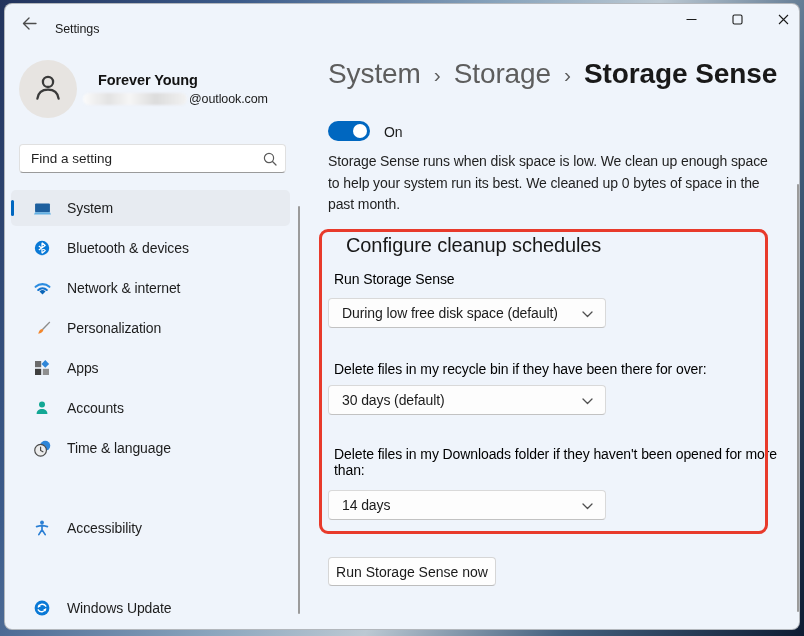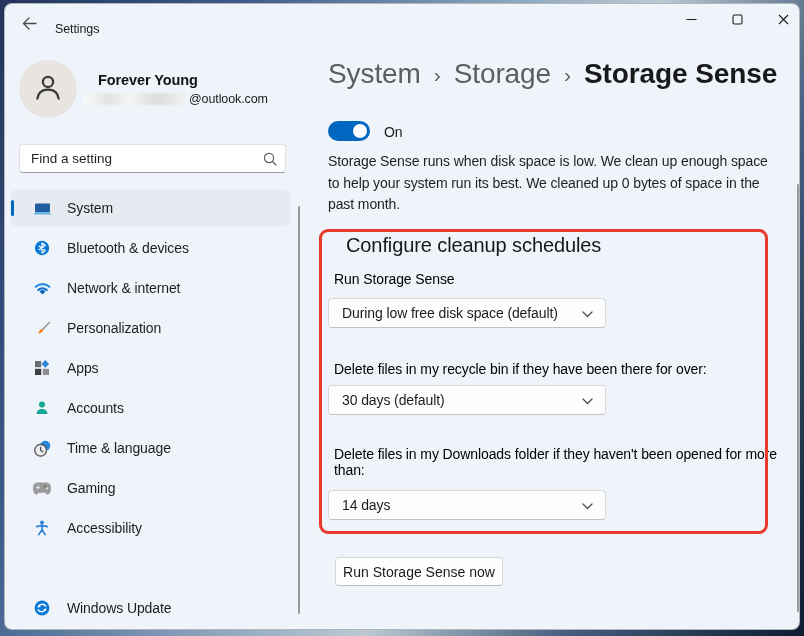--- a/index.html
+++ b/index.html
@@ -64,21 +64,21 @@
 
   .section-title{left:329px;top:230px;font-size:20px;color:#181818;margin-left:12px;}
   .field-label{left:329px;font-size:14px;color:#000000;}
 
   .dropdown{left:323px;width:278px;height:30px;background:#fdfdfd;border:1px solid #d9d9d9;
     border-bottom-color:#c2c2c2;border-radius:4px;display:flex;align-items:center;
     padding:0 12px 0 13px;cursor:pointer;}
   .dd-value{font-size:14px;color:#1b1b1b;flex:1;}
 
   .run-btn{left:323px;top:553px;width:168px;height:29px;background:#fefefe;border:1px solid #d6d6d6;
-    border-bottom-color:#bdbdbd;border-radius:4px;font-family:inherit;font-size:14px;color:#1a1a1a;cursor:pointer;margin-left:7px;}
+    border-bottom-color:#bdbdbd;border-radius:4px;font-family:inherit;font-size:14px;color:#1a1a1a;cursor:pointer;}
 </style>
 </head>
 <body>
 
 <div class="window">
 
   <div class="abs back-btn">
     <span>
       <svg width="15" height="13" viewBox="0 0 16 14">
           <path d="M7.5 1L1.5 7l6 6M1.5 7H15" stroke="#4c4c4c" stroke-width="1.4" fill="none" stroke-linecap="round" stroke-linejoin="round"></path>
@@ -199,31 +199,20 @@
     <span class="nav-icon">
       <svg width="17" height="17" viewBox="0 0 16 16">
           <circle cx="10.6" cy="5.4" r="4.7" fill="#2f86d8"></circle>
           <circle cx="6.2" cy="9.6" r="5.5" fill="#ececec" stroke="#4a4a4a" stroke-width="1.1"></circle>
           <path d="M6.2 6.6v3.2l2.2 1.3" stroke="#4a4a4a" stroke-width="1.1" fill="none" stroke-linecap="round"></path>
         </svg>
     </span>
     <span class="nav-label">Time &amp; language</span>
   </div>
 
-  <div class="abs nav-item" style="top:466px">
-    <span class="nav-icon">
-      <svg width="18" height="15" viewBox="0 0 18 14">
-          <path d="M4.5 1h9c2.8 0 4.5 2.3 4.5 5.5 0 3.4-1.4 6.5-3.2 6.5-1.2 0-1.8-.8-2.6-1.8H5.8c-.8 1-1.4 1.8-2.6 1.8C1.4 13 0 9.9 0 6.5 0 3.3 1.7 1 4.5 1z" fill="#9a9a9a"></path>
-          <path d="M5 4.2v3.6M3.2 6h3.6" stroke="#e8e8e8" stroke-width="1.2"></path>
-          <circle cx="12" cy="4.8" r="1" fill="#5d5d5d"></circle>
-          <circle cx="14.2" cy="7" r="1" fill="#e8e8e8"></circle>
-        </svg>
-    </span>
-    <span class="nav-label">Gaming</span>
-  </div>
 
   <div class="abs nav-item" style="top:506px">
     <span class="nav-icon">
       <svg width="16" height="16" viewBox="0 0 16 16">
           <circle cx="8" cy="2.4" r="1.9" fill="#2b7fd4"></circle>
           <path d="M8 5.2L2.6 6.6M8 5.2l5.4 1.4M8 5.2v4.6m0 0l-3.2 4.8M8 9.8l3.2 4.8" stroke="#2b7fd4" stroke-width="1.7" stroke-linecap="round" fill="none"></path>
         </svg>
     </span>
     <span class="nav-label">Accessibility</span>
   </div>

